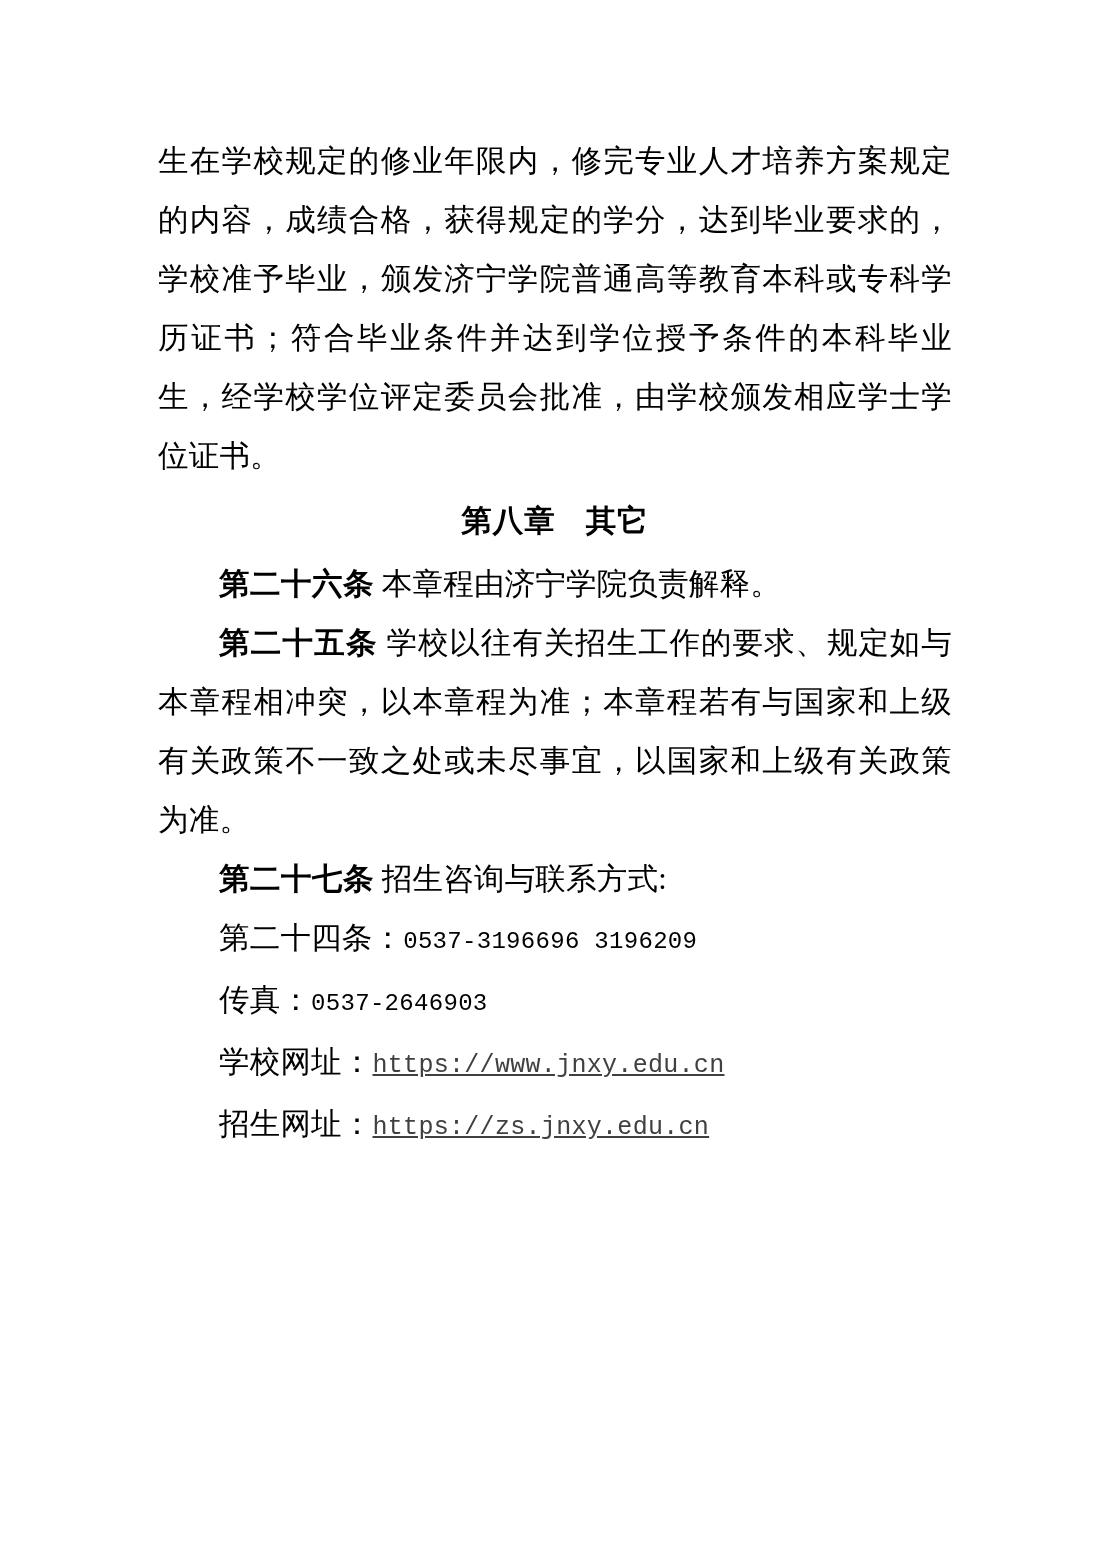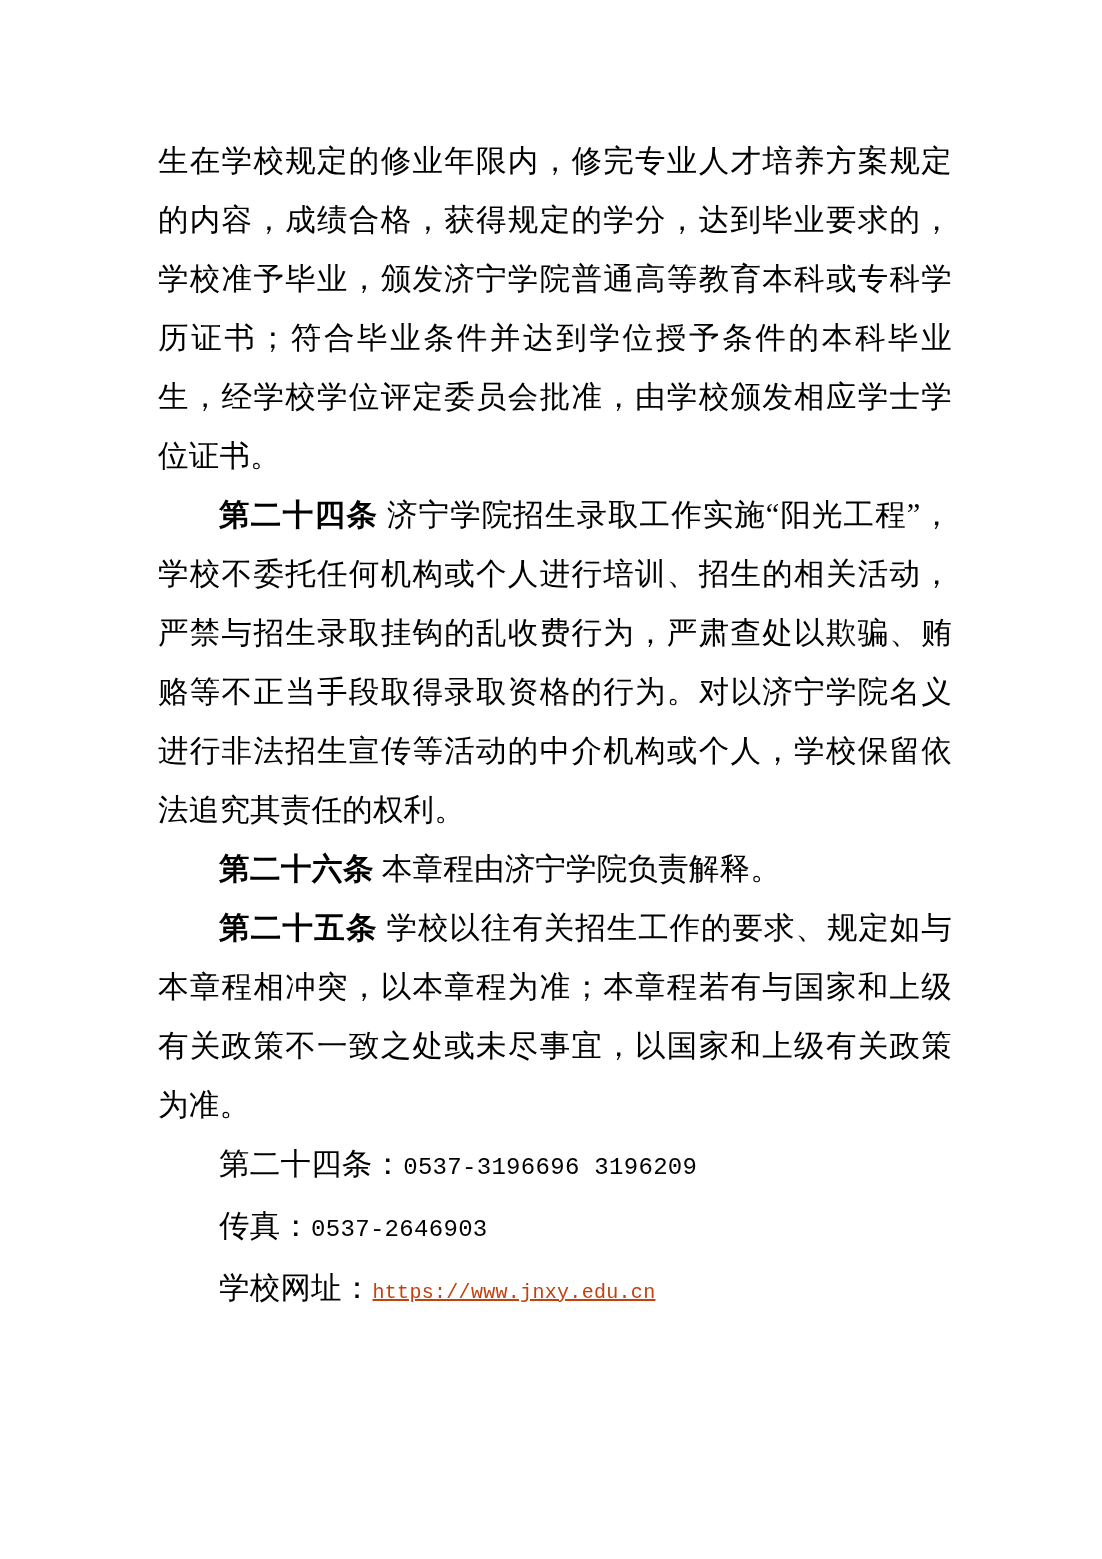--- a/index.html
+++ b/index.html
@@ -55,56 +55,62 @@
     text-indent: 61px;
     letter-spacing: 0.2px;
   }
   .mono {
     font-family: "Liberation Mono", "DejaVu Sans Mono", monospace;
     font-size: 24px;
     letter-spacing: 0.3px;
   }
   a.link {
     font-family: "Liberation Mono", "DejaVu Sans Mono", monospace;
-    font-size: 20px;
-    color: #c2410c;
+    font-size: 25px;
+    color: #404040;
     text-decoration: underline;
     letter-spacing: 0.3px;
   }
 </style>
 </head>
 <body>
 
 <div class="page">
 
   <p class="para">生在学校规定的修业年限内，修完专业人才培养方案规定的内容，成绩合格，获得规定的学分，达到毕业要求的，学校准予毕业，颁发济宁学院普通高等教育本科或专科学历证书；符合毕业条件并达到学位授予条件的本科毕业生，经学校学位评定委员会批准，由学校颁发相应学士学位证书。</p>
 
+  <h2 class="chapter-title">
+    <span>第八章</span><span class="gap"></span><span>其它</span>
+  </h2>
 
-  <p class="para indent">
-    <span class="art-label">第二十四条</span>
-    <span>济宁学院招生录取工作实施“阳光工程”，学校不委托任何机构或个人进行培训、招生的相关活动，严禁与招生录取挂钩的乱收费行为，严肃查处以欺骗、贿赂等不正当手段取得录取资格的行为。对以济宁学院名义进行非法招生宣传等活动的中介机构或个人，学校保留依法追究其责任的权利。</span>
-  </p>
 
   <p class="para indent">
     <span class="art-label">第二十六条</span>
     <span>本章程由济宁学院负责解释。</span>
   </p>
 
   <p class="para indent">
     <span class="art-label">第二十五条</span>
     <span>学校以往有关招生工作的要求、规定如与本章程相冲突，以本章程为准；本章程若有与国家和上级有关政策不一致之处或未尽事宜，以国家和上级有关政策为准。</span>
   </p>
 
+  <p class="para indent">
+    <span class="art-label">第二十七条</span>
+    <span>招生咨询与联系方式:</span>
+  </p>
 
   <p class="contact-line">
     <span>第二十四条：</span><span class="mono">0537-3196696  3196209</span>
   </p>
 
   <p class="contact-line">
     <span>传真：</span><span class="mono">0537-2646903</span>
   </p>
 
   <p class="contact-line">
     <span>学校网址：</span><a class="link" href="#">https://www.jnxy.edu.cn</a>
   </p>
 
+  <p class="contact-line">
+    <span>招生网址：</span><a class="link" href="#">https://zs.jnxy.edu.cn</a>
+  </p>
 
 </div>
 
 </body></html>

